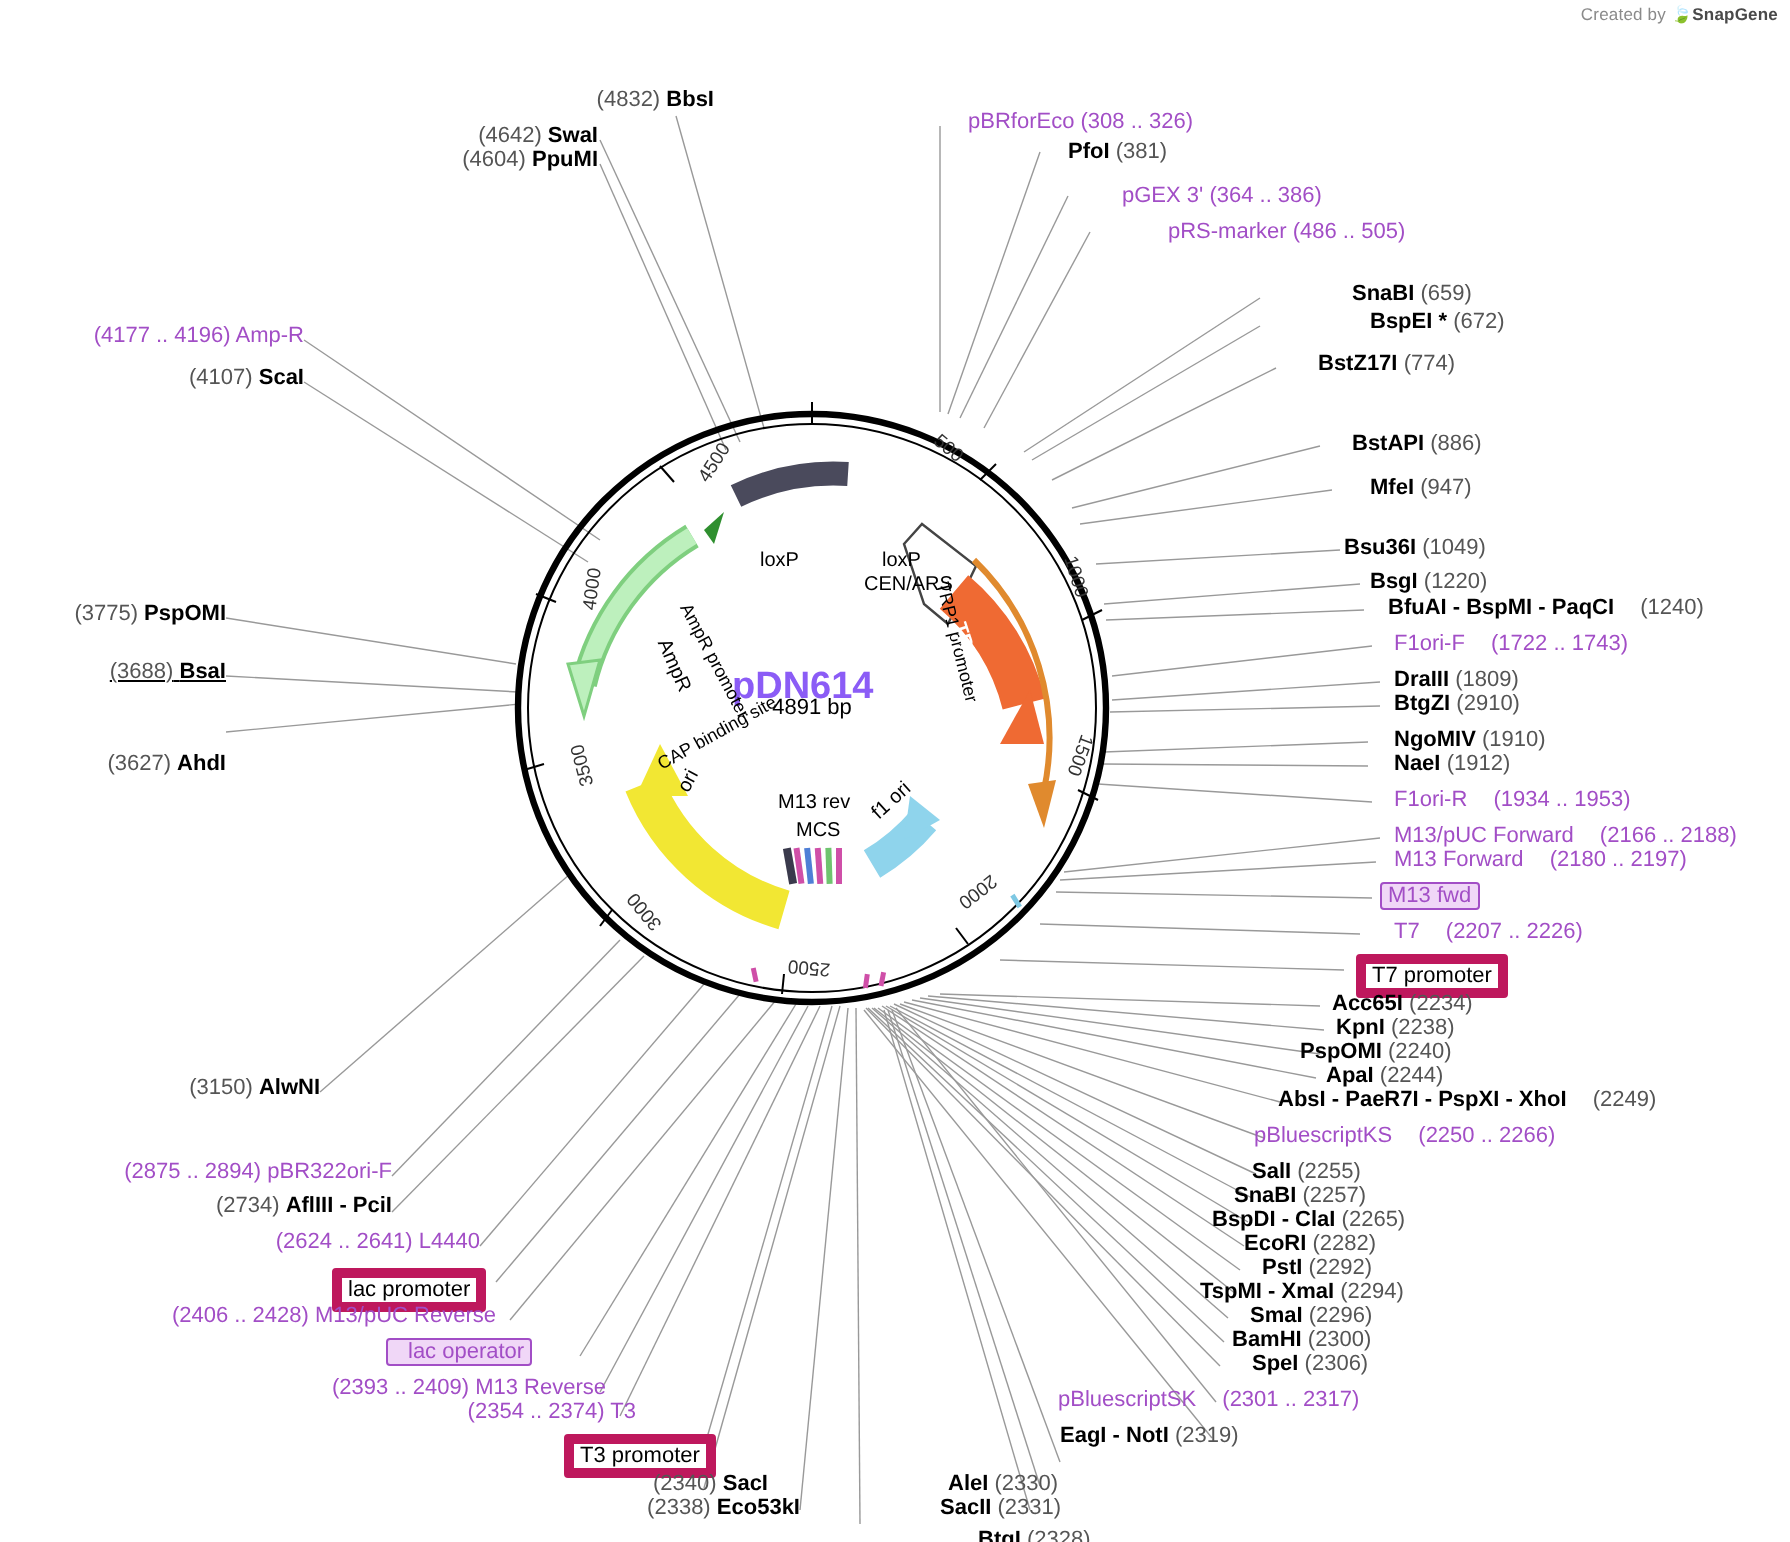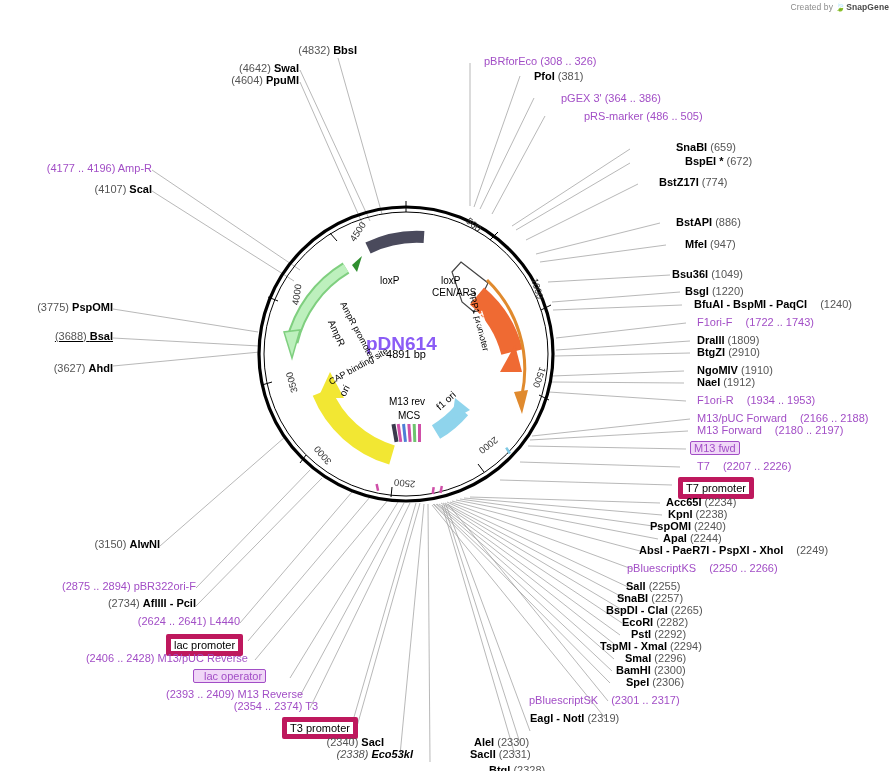--- a/index.html
+++ b/index.html
@@ -255,33 +255,33 @@
 <div class="maplabel" style="left:398px; top:410px;">MCS</div>
 <div class="maplabel" style="left:434px; top:404px; transform:rotate(-42deg); transform-origin:left top;">f1 ori</div>
 
 <div class="lbl right" style="right:538px; top:44px;"><span class="pos">(4832)</span> <span class="nm">BbsI</span></div>
 <div class="lbl right" style="right:596px; top:62px;"><span class="pos">(4642)</span> <span class="nm">SwaI</span></div>
 <div class="lbl right" style="right:596px; top:74px;"><span class="pos">(4604)</span> <span class="nm">PpuMI</span></div>
 <div class="lbl right purple" style="right:743px; top:162px;"><span class="pos">(4177 .. 4196)</span> <span class="nm">Amp-R</span></div>
 <div class="lbl right" style="right:743px; top:183px;"><span class="pos">(4107)</span> <span class="nm">ScaI</span></div>
 <div class="lbl right" style="right:782px; top:301px;"><span class="pos">(3775)</span> <span class="nm">PspOMI</span></div>
 <div class="lbl right" style="right:782px; top:330px;text-decoration:underline;"><span class="pos">(3688)</span> <span class="nm">BsaI</span></div>
-<div class="lbl right" style="right:782px; top:362px;margin-left:23px;"><span class="pos">(3627)</span> <span class="nm">AhdI</span></div>
+<div class="lbl right" style="right:782px; top:376px;margin-left:23px;"><span class="pos">(3627)</span> <span class="nm">AhdI</span></div>
 <div class="lbl right" style="right:735px; top:538px;"><span class="pos">(3150)</span> <span class="nm">AlwNI</span></div>
 <div class="lbl right purple" style="right:699px; top:580px;"><span class="pos">(2875 .. 2894)</span> <span class="nm">pBR322ori-F</span></div>
 <div class="lbl right" style="right:699px; top:597px;"><span class="pos">(2734)</span> <span class="nm">AflIII - PciI</span></div>
 <div class="lbl right purple" style="right:655px; top:615px;"><span class="pos">(2624 .. 2641)</span> <span class="nm">L4440</span></div>
 <div class="lbl boxed" style="left:166px; top:634px;">lac promoter</div>
 <div class="lbl right purple" style="right:647px; top:652px;"><span class="pos">(2406 .. 2428)</span> <span class="nm">M13/pUC Reverse</span></div>
 <div class="lbl boxed-purple" style="left:193px; top:669px;padding-left:10px;">lac operator</div>
 <div class="lbl right purple" style="right:592px; top:688px;"><span class="pos">(2393 .. 2409)</span> <span class="nm">M13 Reverse</span></div>
 <div class="lbl right purple" style="right:577px; top:700px;"><span class="pos">(2354 .. 2374)</span> <span class="nm">T3</span></div>
 <div class="lbl boxed" style="left:282px; top:717px;">T3 promoter</div>
 <div class="lbl right" style="right:511px; top:736px;"><span class="pos">(2340)</span> <span class="nm">SacI</span></div>
-<div class="lbl right" style="right:482px; top:748px;font-style:italic;"><span class="pos">(2338)</span> <span class="nm">Eco53kI</span></div>
+<div class="lbl right" style="right:495px; top:748px;"><span class="pos">(2338)</span> <span class="nm">Eco53kI</span></div>
 
 <div class="lbl purple" style="left:484px; top:55px;"><span class="nm">pBRforEco</span> <span class="pos">(308 .. 326)</span></div>
 <div class="lbl" style="left:534px; top:70px;"><span class="nm">PfoI</span> <span class="pos">(381)</span></div>
 <div class="lbl purple" style="left:561px; top:92px;"><span class="nm">pGEX 3'</span> <span class="pos">(364 .. 386)</span></div>
 <div class="lbl purple" style="left:584px; top:110px;"><span class="nm">pRS-marker</span> <span class="pos">(486 .. 505)</span></div>
 <div class="lbl" style="left:676px; top:141px;"><span class="nm">SnaBI</span> <span class="pos">(659)</span></div>
 <div class="lbl" style="left:670px; top:155px;padding-left:15px;"><span class="nm">BspEI *</span> <span class="pos">(672)</span></div>
 <div class="lbl" style="left:659px; top:176px;"><span class="nm">BstZ17I</span> <span class="pos">(774)</span></div>
 <div class="lbl" style="left:676px; top:216px;"><span class="nm">BstAPI</span> <span class="pos">(886)</span></div>
 <div class="lbl" style="left:685px; top:238px;"><span class="nm">MfeI</span> <span class="pos">(947)</span></div>

